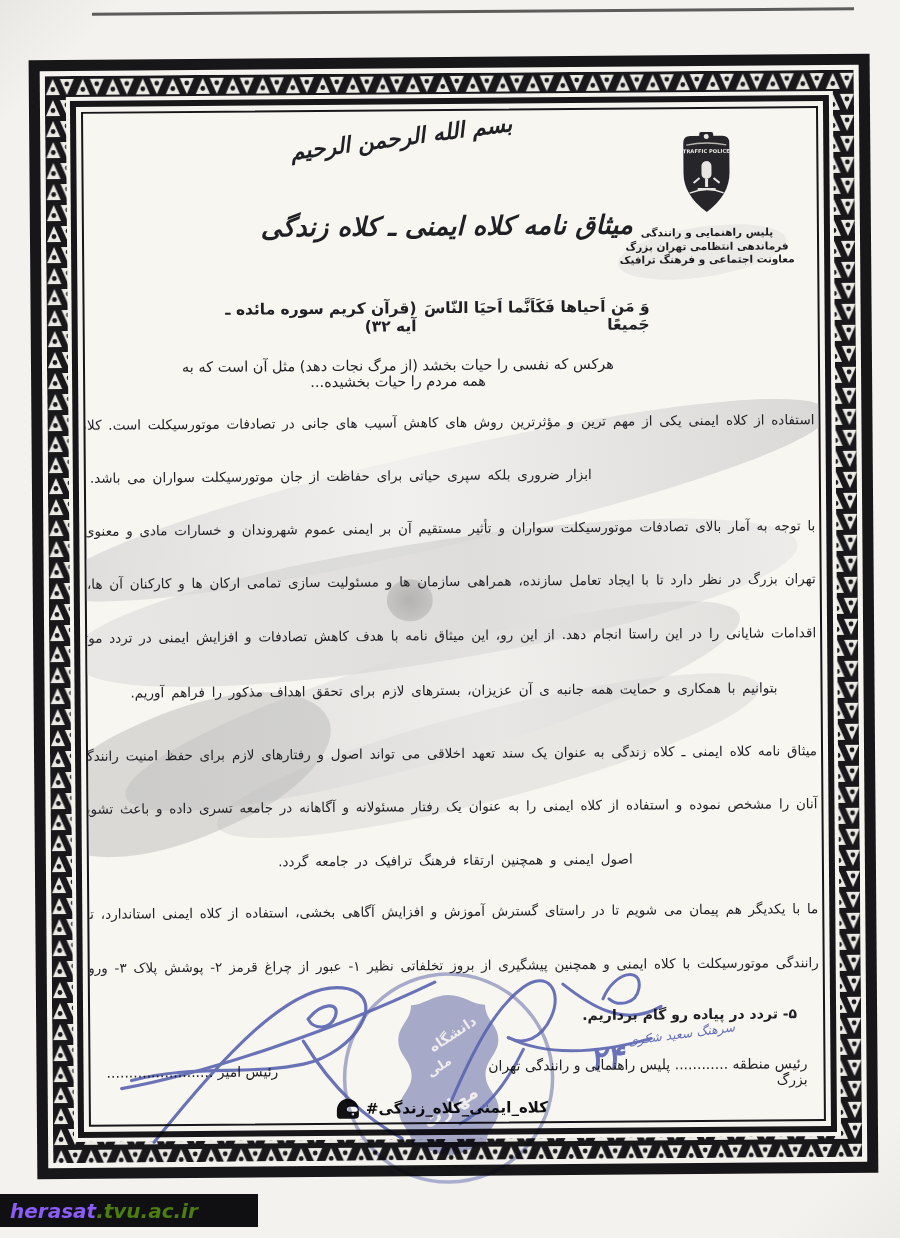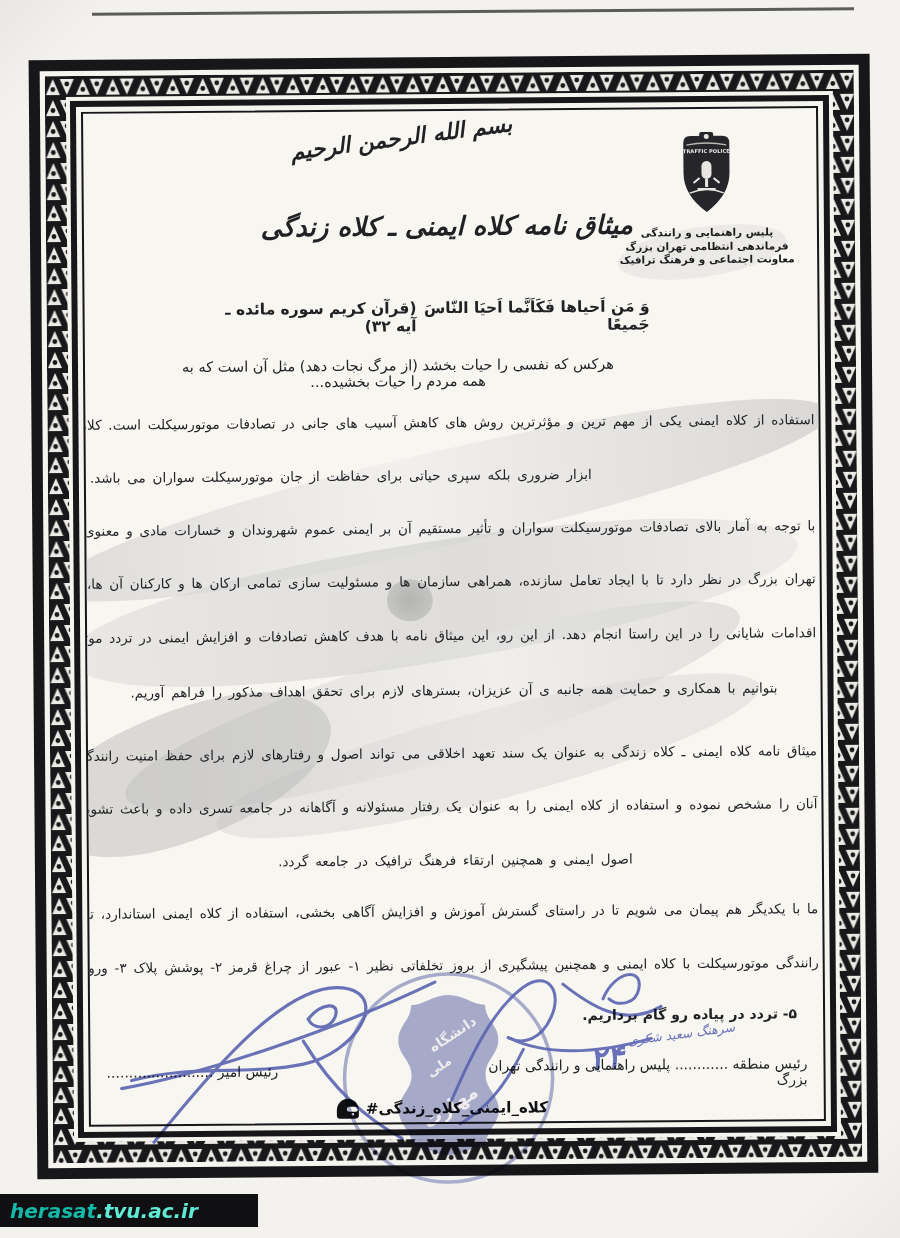--- a/index.html
+++ b/index.html
@@ -62,22 +62,22 @@
   .org-lines{margin-top:5px;direction:rtl;font-size:10.5px;font-weight:bold;line-height:13.5px;color:#1c1c1f;}
   
   .ink{position:absolute;inset:0;z-index:6;pointer-events:none;mix-blend-mode:multiply;}
   .hand{position:absolute;color:#6b75c5;direction:rtl;}
   .hand-name{left:592px;top:1030px;width:140px;font-size:12.5px;font-style:italic;transform:rotate(-7deg);}
   .hand-num{left:586px;top:1040px;font-size:32px;font-weight:bold;font-style:italic;transform:rotate(-6deg);}
   
   .site{position:absolute;left:0;top:1194px;width:248px;height:33px;background:#101013;
     display:flex;align-items:center;padding-left:10px;z-index:9;
     font-style:italic;font-weight:bold;font-size:20px;}
-  .site .w{color:#14b8a6;}
-  .site .r{color:#5eead4;}
+  .site .w{color:#8b5cf6;}
+  .site .r{color:#4d7c0f;}
 </style>
 </head>
 <body>
 
 <div class="page">
 
   <div class="scan-edge"></div>
 
   <div class="scan">
 

